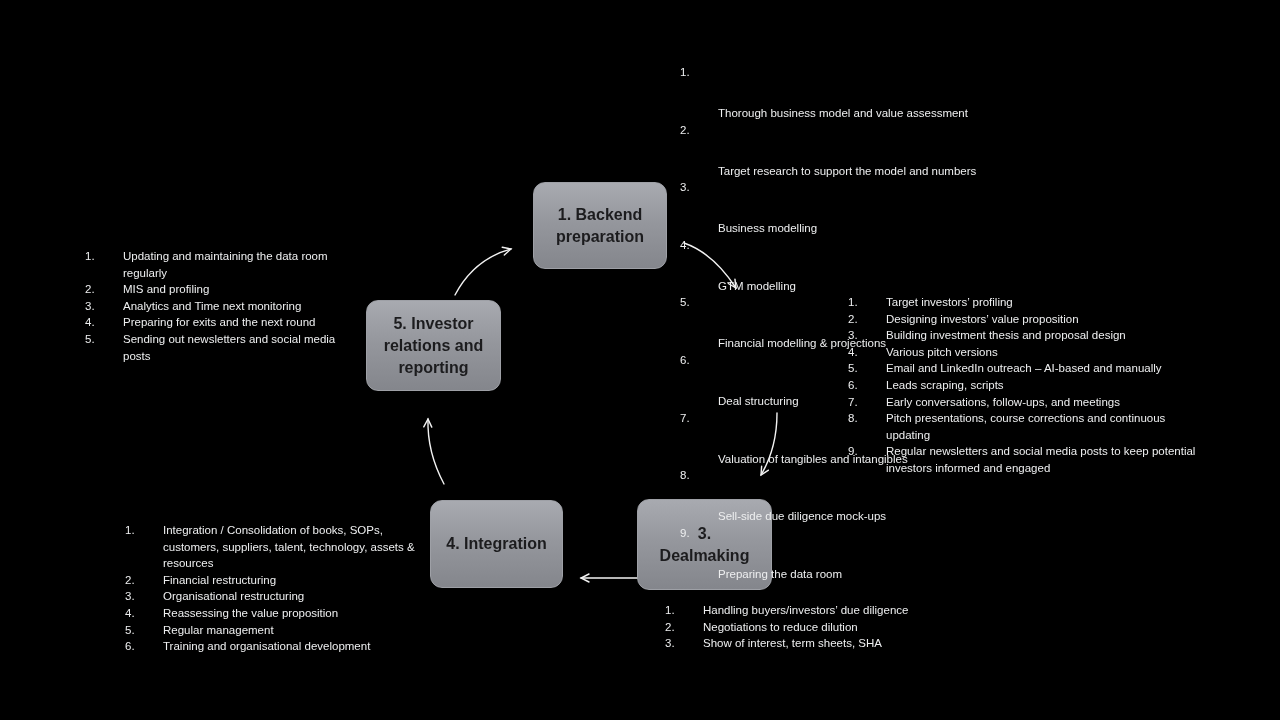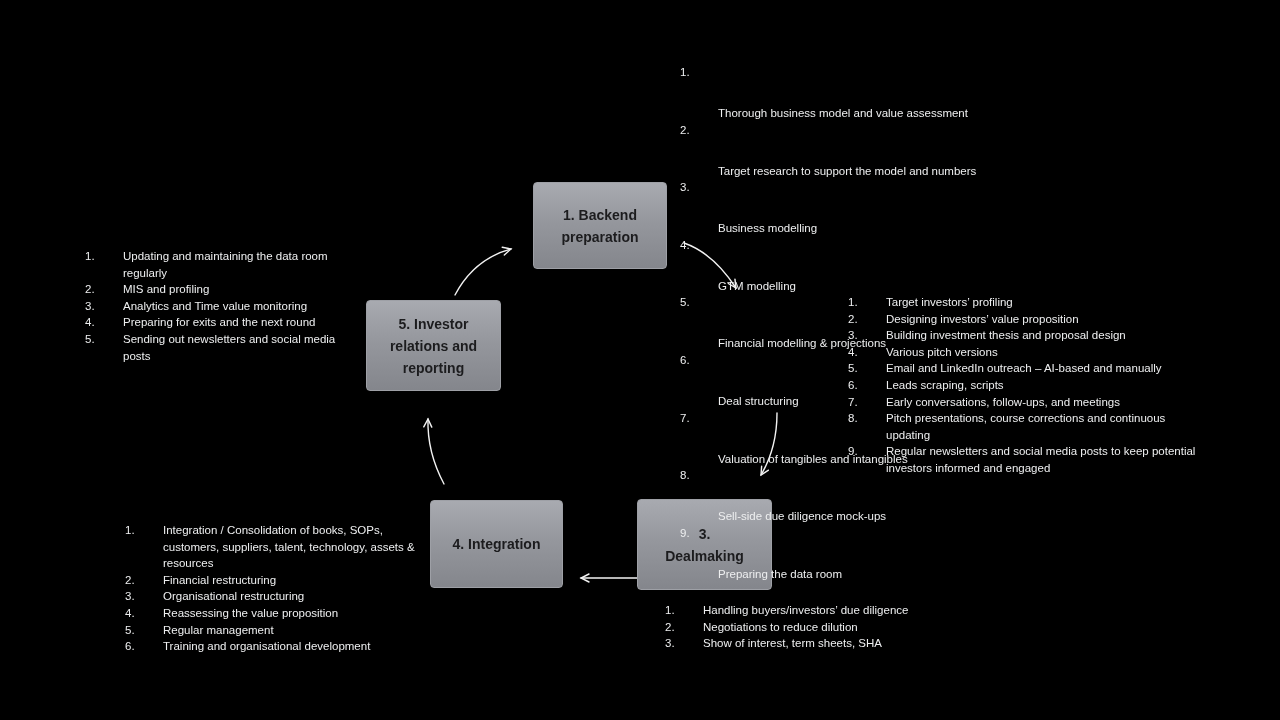--- a/index.html
+++ b/index.html
@@ -28,27 +28,27 @@
     stroke-width: 1.4;
     fill: none;
     stroke-linecap: round;
   }
   .node {
     position: absolute;
     display: flex;
     align-items: center;
     justify-content: center;
     text-align: center;
-    border-radius: 4px;
+    border-radius: 12px;
     background: linear-gradient(180deg, #a8aab0 0%, #95979d 45%, #84868c 100%);
     border: 1px solid #9ea0a6;
     box-sizing: border-box;
     color: #1c1c1e;
     font-weight: 700;
-    font-size: 14px;
+    font-size: 16px;
     line-height: 22px;
   }
   .node span {
     white-space: pre-line;
   }
   .node1 { left: 533px; top: 182px; width: 134px; height: 87px; }
   .node2 { left: 702px; top: 303px; width: 131px; height: 89px; }
   .node3 { left: 637px; top: 499px; width: 135px; height: 91px; }
   .node4 { left: 430px; top: 500px; width: 133px; height: 88px; }
   .node5 { left: 366px; top: 300px; width: 135px; height: 91px; }
@@ -223,21 +223,21 @@
       <div class="li-row">
         <span class="li-num">1.</span>
         <span class="li-text">Updating and maintaining the data room regularly</span>
       </div>
       <div class="li-row">
         <span class="li-num">2.</span>
         <span class="li-text">MIS and profiling</span>
       </div>
       <div class="li-row">
         <span class="li-num">3.</span>
-        <span class="li-text">Analytics and Time value monitoring</span>
+        <span class="li-text">Analytics and Time next monitoring</span>
       </div>
       <div class="li-row">
         <span class="li-num">4.</span>
         <span class="li-text">Preparing for exits and the next round</span>
       </div>
       <div class="li-row">
         <span class="li-num">5.</span>
         <span class="li-text">Sending out newsletters and social media posts</span>
       </div>
     </div>

